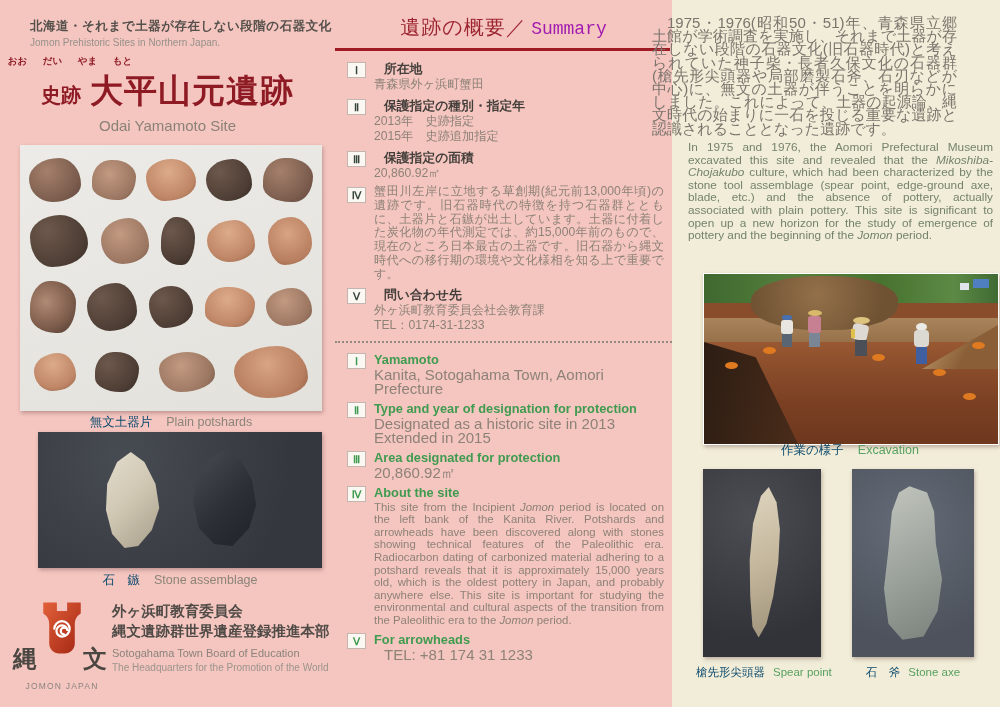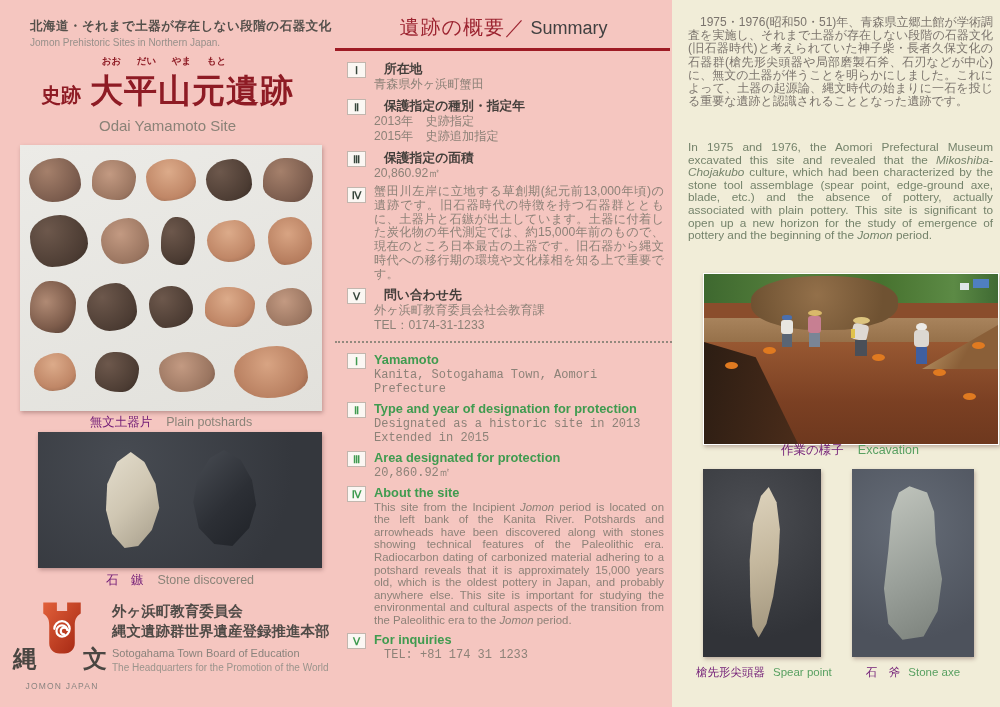--- a/index.html
+++ b/index.html
@@ -4,21 +4,21 @@
 <style>
   html,body{margin:0;padding:0;background:#888;}
   .page{position:relative;width:1000px;height:707px;background:#f5c6c0;overflow:hidden;
         font-family:"Liberation Sans",sans-serif;}
   .cream{position:absolute;left:672px;top:0;width:328px;height:707px;background:#f1edd8;}
 
   
   .series-jp{position:absolute;left:30px;top:18px;font-size:12.5px;font-weight:bold;color:#55504b;letter-spacing:.5px;}
   .series-en{position:absolute;left:30px;top:37px;font-size:10px;color:#97908a;}
   .title-block{position:absolute;left:0;top:55px;width:335px;}
-  .furigana{margin-left:94px;width:140px;display:flex;justify-content:space-around;
+  .furigana{width:140px;display:flex;justify-content:space-around;
             font-size:9.5px;font-weight:bold;color:#8e1b24;align-items:flex-end;}
   .title-line{text-align:center;margin-top:1px;white-space:nowrap;}
   .title-prefix{font-size:20px;font-weight:bold;color:#8e1b24;margin-right:9px;}
   .title-main{font-size:33px;font-weight:bold;color:#8e1b24;letter-spacing:1px;}
   .title-en{text-align:center;font-size:15px;color:#8a8277;margin-top:3px;}
 
   .photo{position:absolute;box-shadow:1px 2px 4px rgba(90,50,50,.35);}
   .potsherds{left:20px;top:145px;width:302px;height:266px;background:linear-gradient(160deg,#ecebe7,#e2e1dc);
              display:flex;flex-direction:column;justify-content:space-around;padding:6px 4px;box-sizing:border-box;}
   .srow{display:flex;justify-content:space-around;align-items:center;}
@@ -35,58 +35,58 @@
 
   .arrowheads{left:38px;top:432px;width:284px;height:136px;
               background:radial-gradient(circle at 30% 20%,#474b52,#34373d 75%);
               display:flex;justify-content:center;align-items:center;gap:26px;}
   .ah1{width:62px;height:100px;background:linear-gradient(135deg,#e6e0d0,#cfc6b2 50%,#a39a87);
        clip-path:polygon(48% 2%,70% 12%,88% 34%,94% 58%,82% 80%,60% 96%,38% 98%,18% 84%,8% 60%,10% 34%,26% 12%);}
   .ah2{width:70px;height:100px;background:linear-gradient(135deg,#4a4e55,#2c2f35 55%,#1e2126);
        clip-path:polygon(50% 0%,74% 10%,90% 30%,96% 55%,86% 78%,62% 96%,36% 94%,14% 78%,6% 52%,12% 28%,30% 8%);}
 
   .cap{position:absolute;text-align:center;font-size:12.5px;white-space:nowrap;}
-  .cap .jp{color:#701a75;margin-right:14px;}
+  .cap .jp{color:#0c4a6e;margin-right:14px;}
   .cap .en{color:#8b8479;}
   .cap-green .en{color:#58a061;}
 
   .logo{position:absolute;left:13px;top:597px;width:98px;height:100px;}
   .logo-char{position:absolute;font-size:24px;font-weight:bold;color:#4a4642;top:46px;}
   .logo-char.l{left:0;} .logo-char.r{right:4px;}
   .logo-vessel{position:absolute;left:26px;top:2px;}
   .logo-label{position:absolute;left:0;top:84px;width:98px;text-align:center;
               font-size:8.5px;letter-spacing:1.2px;color:#8a8480;}
   .org{position:absolute;left:112px;top:601px;width:222px;}
   .org-jp{font-size:14.5px;font-weight:bold;color:#504b47;line-height:20px;}
   .org-en1{font-size:11px;color:#8a837c;margin-top:6px;}
   .org-en2{font-size:10px;color:#9b948c;line-height:12.5px;margin-top:3px;}
 
   
   .mid{position:absolute;left:335px;top:14px;width:337px;}
   .sum-heading{text-align:center;}
   .sum-heading .jp{font-size:20px;color:#9c2430;letter-spacing:1px;}
-  .sum-heading .en{font-size:18px;color:#404040;}
+  .sum-heading .en{font-size:18px;color:#a21caf;font-family:Liberation Mono, monospace;}
   .rule{height:3px;background:#9e1b24;margin:7px 2px 9px 0;}
   .items{padding:0 8px 0 12px;}
   .item{display:flex;margin-bottom:4px;}
   .num{flex:0 0 17px;height:14px;border:1px solid #c2b6ae;background:#fbf7f3;
        font-size:10.5px;font-weight:bold;text-align:center;line-height:14px;margin:2px 8px 0 0;}
   .num-jp{color:#37463b;} .num-en{color:#3f9b4f;}
   .sum-body{flex:1;}
   .sum-title{font-size:12.8px;font-weight:bold;line-height:17px;}
   .t-jp{color:#443f3b;margin-left:10px;} .t-en{color:#3f9b4f;}
   .sum-line{font-size:12.2px;color:#8d8278;line-height:15.5px;}
   .sum-para{font-size:12.2px;color:#8d8278;line-height:13.8px;text-align:justify;}
-  .sum-line-en{font-size:12px;color:#8d8278;line-height:14px;font-family:Liberation Mono, monospace;}
+  .sum-line-en{font-size:15px;color:#8d8278;line-height:14px;}
   .sum-para-en{font-size:11.4px;color:#8d8278;line-height:12.6px;text-align:justify;}
   .tel-en{padding-left:10px;}
   .dotted{border-top:2px dotted #93897e;margin:7px 0 8px 0;}
 
   
-  .para-jp{position:absolute;left:688px;top:16px;width:305px;font-size:12px;color:#7b746d;
+  .para-jp{position:absolute;left:652px;top:16px;width:305px;font-size:15px;color:#7b746d;
            line-height:13.2px;text-align:justify;text-indent:1em;}
   .para-en{position:absolute;left:688px;top:141px;width:305px;font-size:11.8px;color:#75836b;
            line-height:12.6px;text-align:justify;}
 
   .exc{left:703px;top:273px;width:294px;height:170px;border:1px solid #fff;
        background:#8a4d2c;overflow:hidden;}
   .exc *{position:absolute;}
   .exc-green{left:0;top:0;width:100%;height:17%;
              background:linear-gradient(90deg,#3e682f,#55803c 30%,#47722f 60%,#5c8a45 85%,#3f6a33);}
   .exc-mound{left:16%;top:1%;width:50%;height:32%;border-radius:45%;
@@ -169,21 +169,21 @@
   </div>
   <div class="cap" style="left:20px;top:414px;width:302px">
     <span class="jp">無文土器片</span><span class="en">Plain potshards</span>
   </div>
 
   <div class="photo arrowheads">
     <span class="ah1"></span>
     <span class="ah2"></span>
   </div>
   <div class="cap" style="left:38px;top:572px;width:284px">
-    <span class="jp">石　鏃</span><span class="en">Stone discovered</span>
+    <span class="jp">石　鏃</span><span class="en">Stone assemblage</span>
   </div>
 
   <div class="logo">
     <span class="logo-char l">縄</span>
     <span class="logo-vessel">
       <svg width="46" height="58" viewBox="0 0 54 64">
         <defs>
           <linearGradient id="vg" x1="0" y1="0" x2="1" y2="1">
             <stop offset="0" stop-color="#e2603a"></stop>
               <stop offset="1" stop-color="#a32612"></stop>
@@ -279,21 +279,21 @@
       <div class="item">
         <span class="num num-en">Ⅳ</span>
         <div class="sum-body">
           <div class="sum-title t-en">About the site</div>
           <div class="sum-para-en"><span>This site from the Incipient </span><i>Jomon</i><span> period is located on the left bank of the Kanita River. Potshards and arrowheads have been discovered along with stones showing technical features of the Paleolithic era. Radiocarbon dating of carbonized material adhering to a potshard reveals that it is approximately 15,000 years old, which is the oldest pottery in Japan, and probably anywhere else. This site is important for studying the environmental and cultural aspects of the transition from the Paleolithic era to the </span><i>Jomon</i><span> period.</span></div>
         </div>
       </div>
       <div class="item">
         <span class="num num-en">Ⅴ</span>
         <div class="sum-body">
-          <div class="sum-title t-en">For inquiries</div>
+          <div class="sum-title t-en">For arrowheads</div>
           <div class="sum-line-en tel-en">TEL: +81 174 31 1233</div>
         </div>
       </div>
     </div>
   </div>
 
   <div class="para-jp">1975・1976(昭和50・51)年、青森県立郷土館が学術調査を実施し、それまで土器が存在しない段階の石器文化(旧石器時代)と考えられていた神子柴・長者久保文化の石器群(槍先形尖頭器や局部磨製石斧、石刃などが中心)に、無文の土器が伴うことを明らかにしました。これによって、土器の起源論、縄文時代の始まりに一石を投じる重要な遺跡と認識されることとなった遺跡です。</div>
   <div class="para-en"><span>In 1975 and 1976, the Aomori Prefectural Museum excavated this site and revealed that the </span><i>Mikoshiba-Chojakubo</i><span> culture, which had been characterized by the stone tool assemblage (spear point, edge-ground axe, blade, etc.) and the absence of pottery, actually associated with plain pottery.  This site is significant to open up a new horizon for the study of emergence of pottery and the beginning of the </span><i>Jomon</i><span> period.</span></div>
 
   <div class="photo exc">

